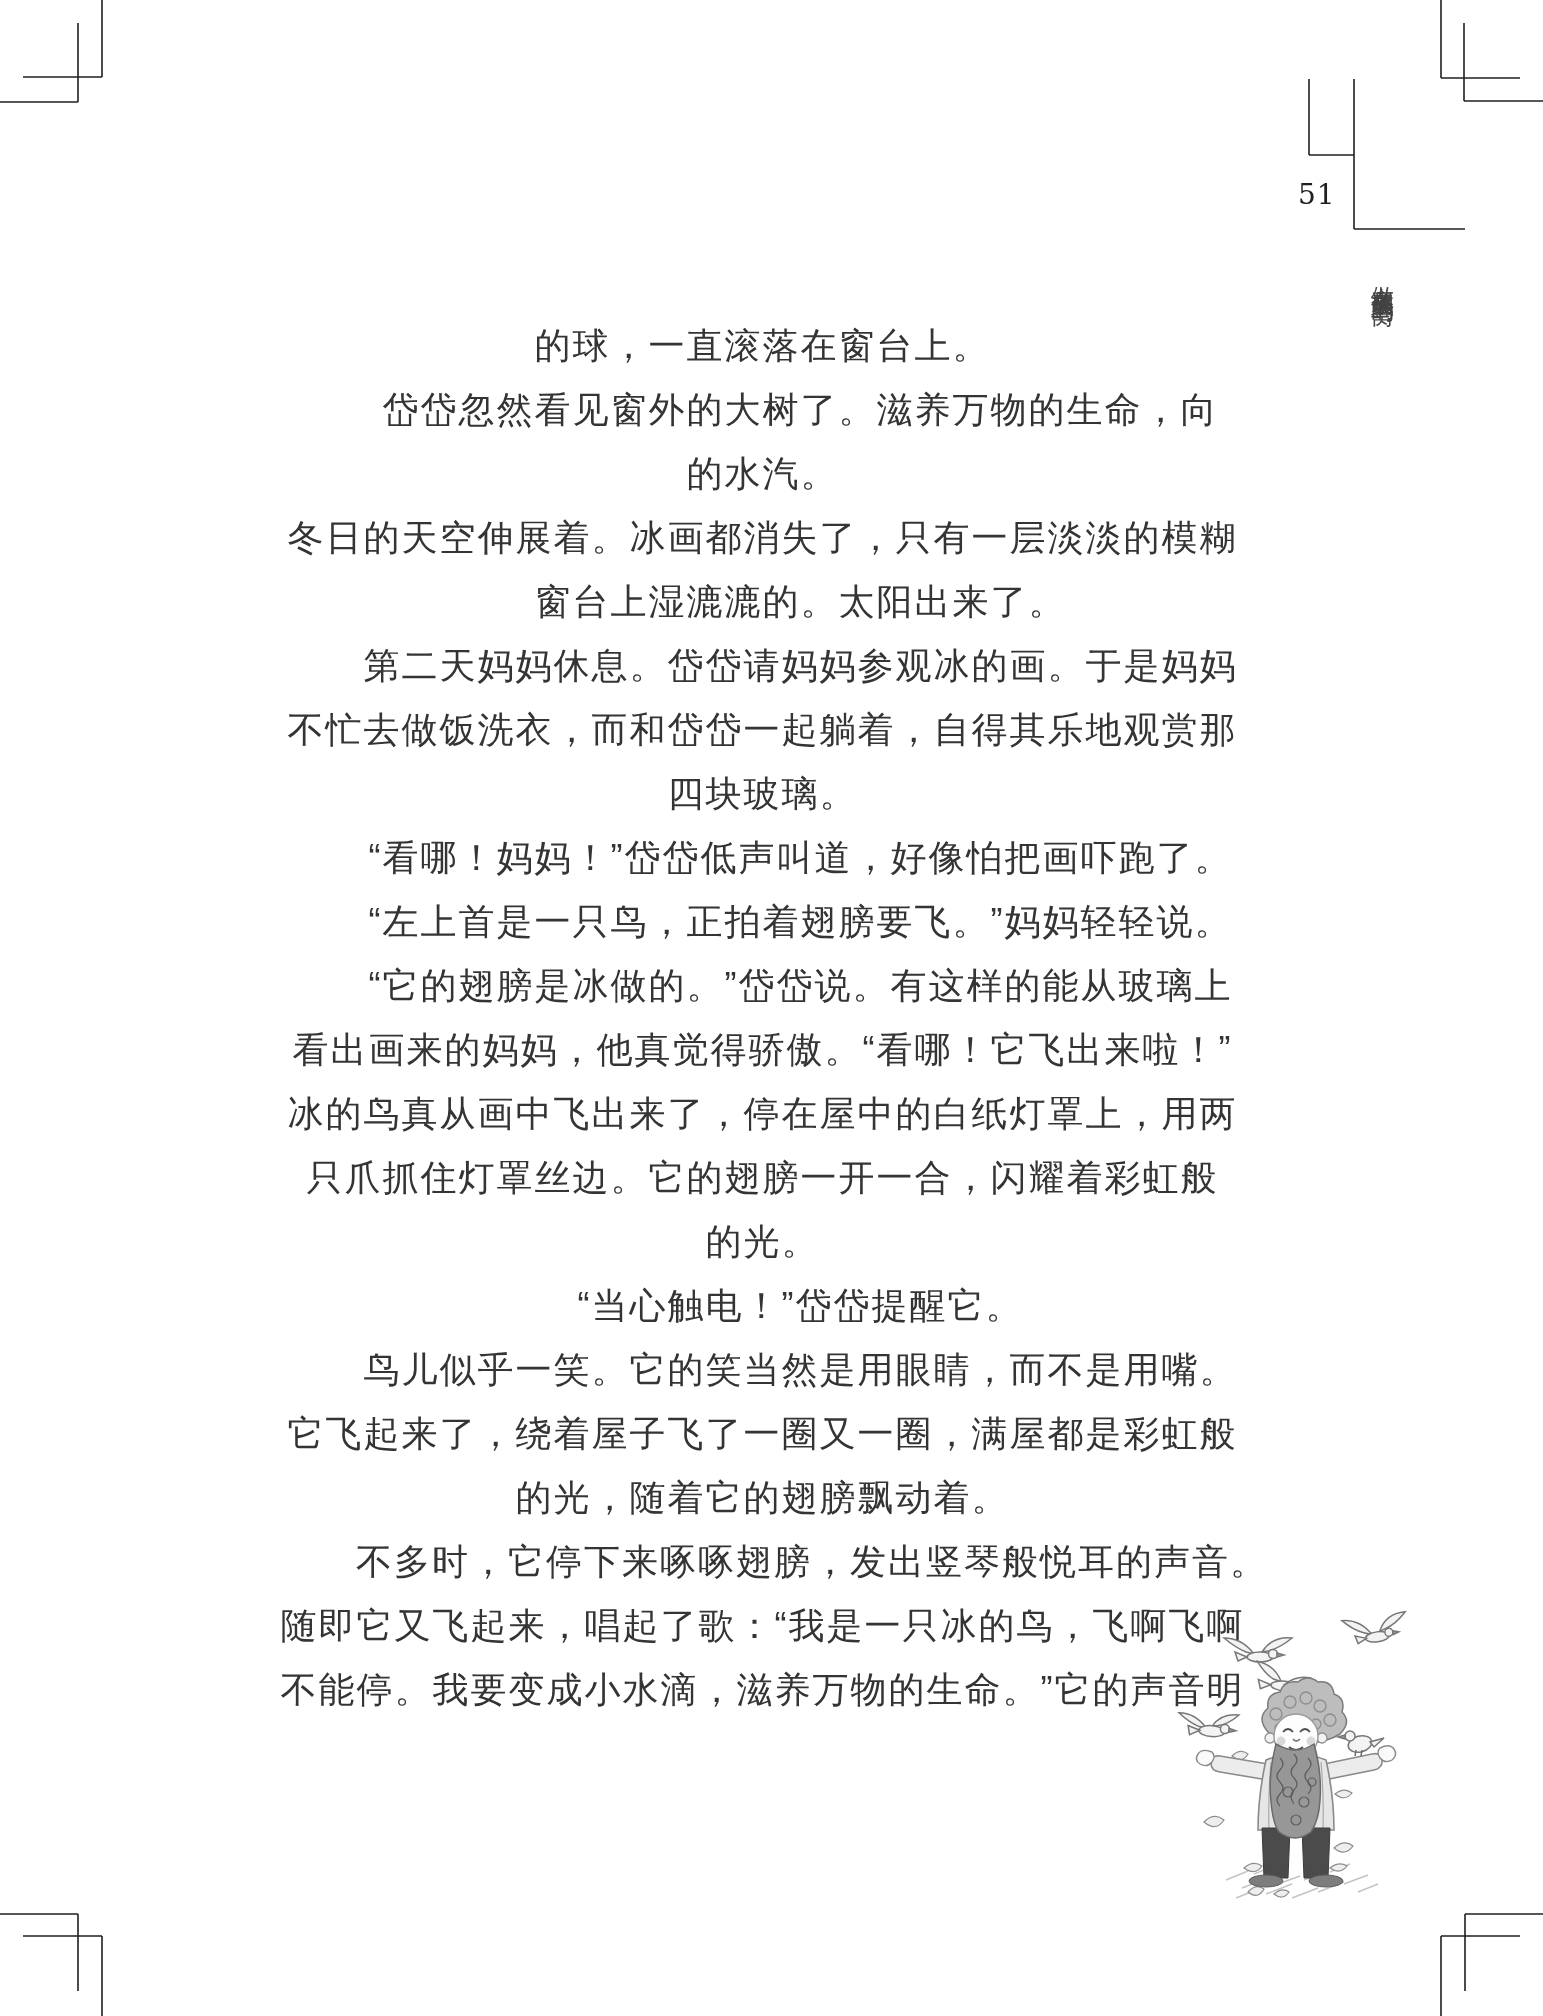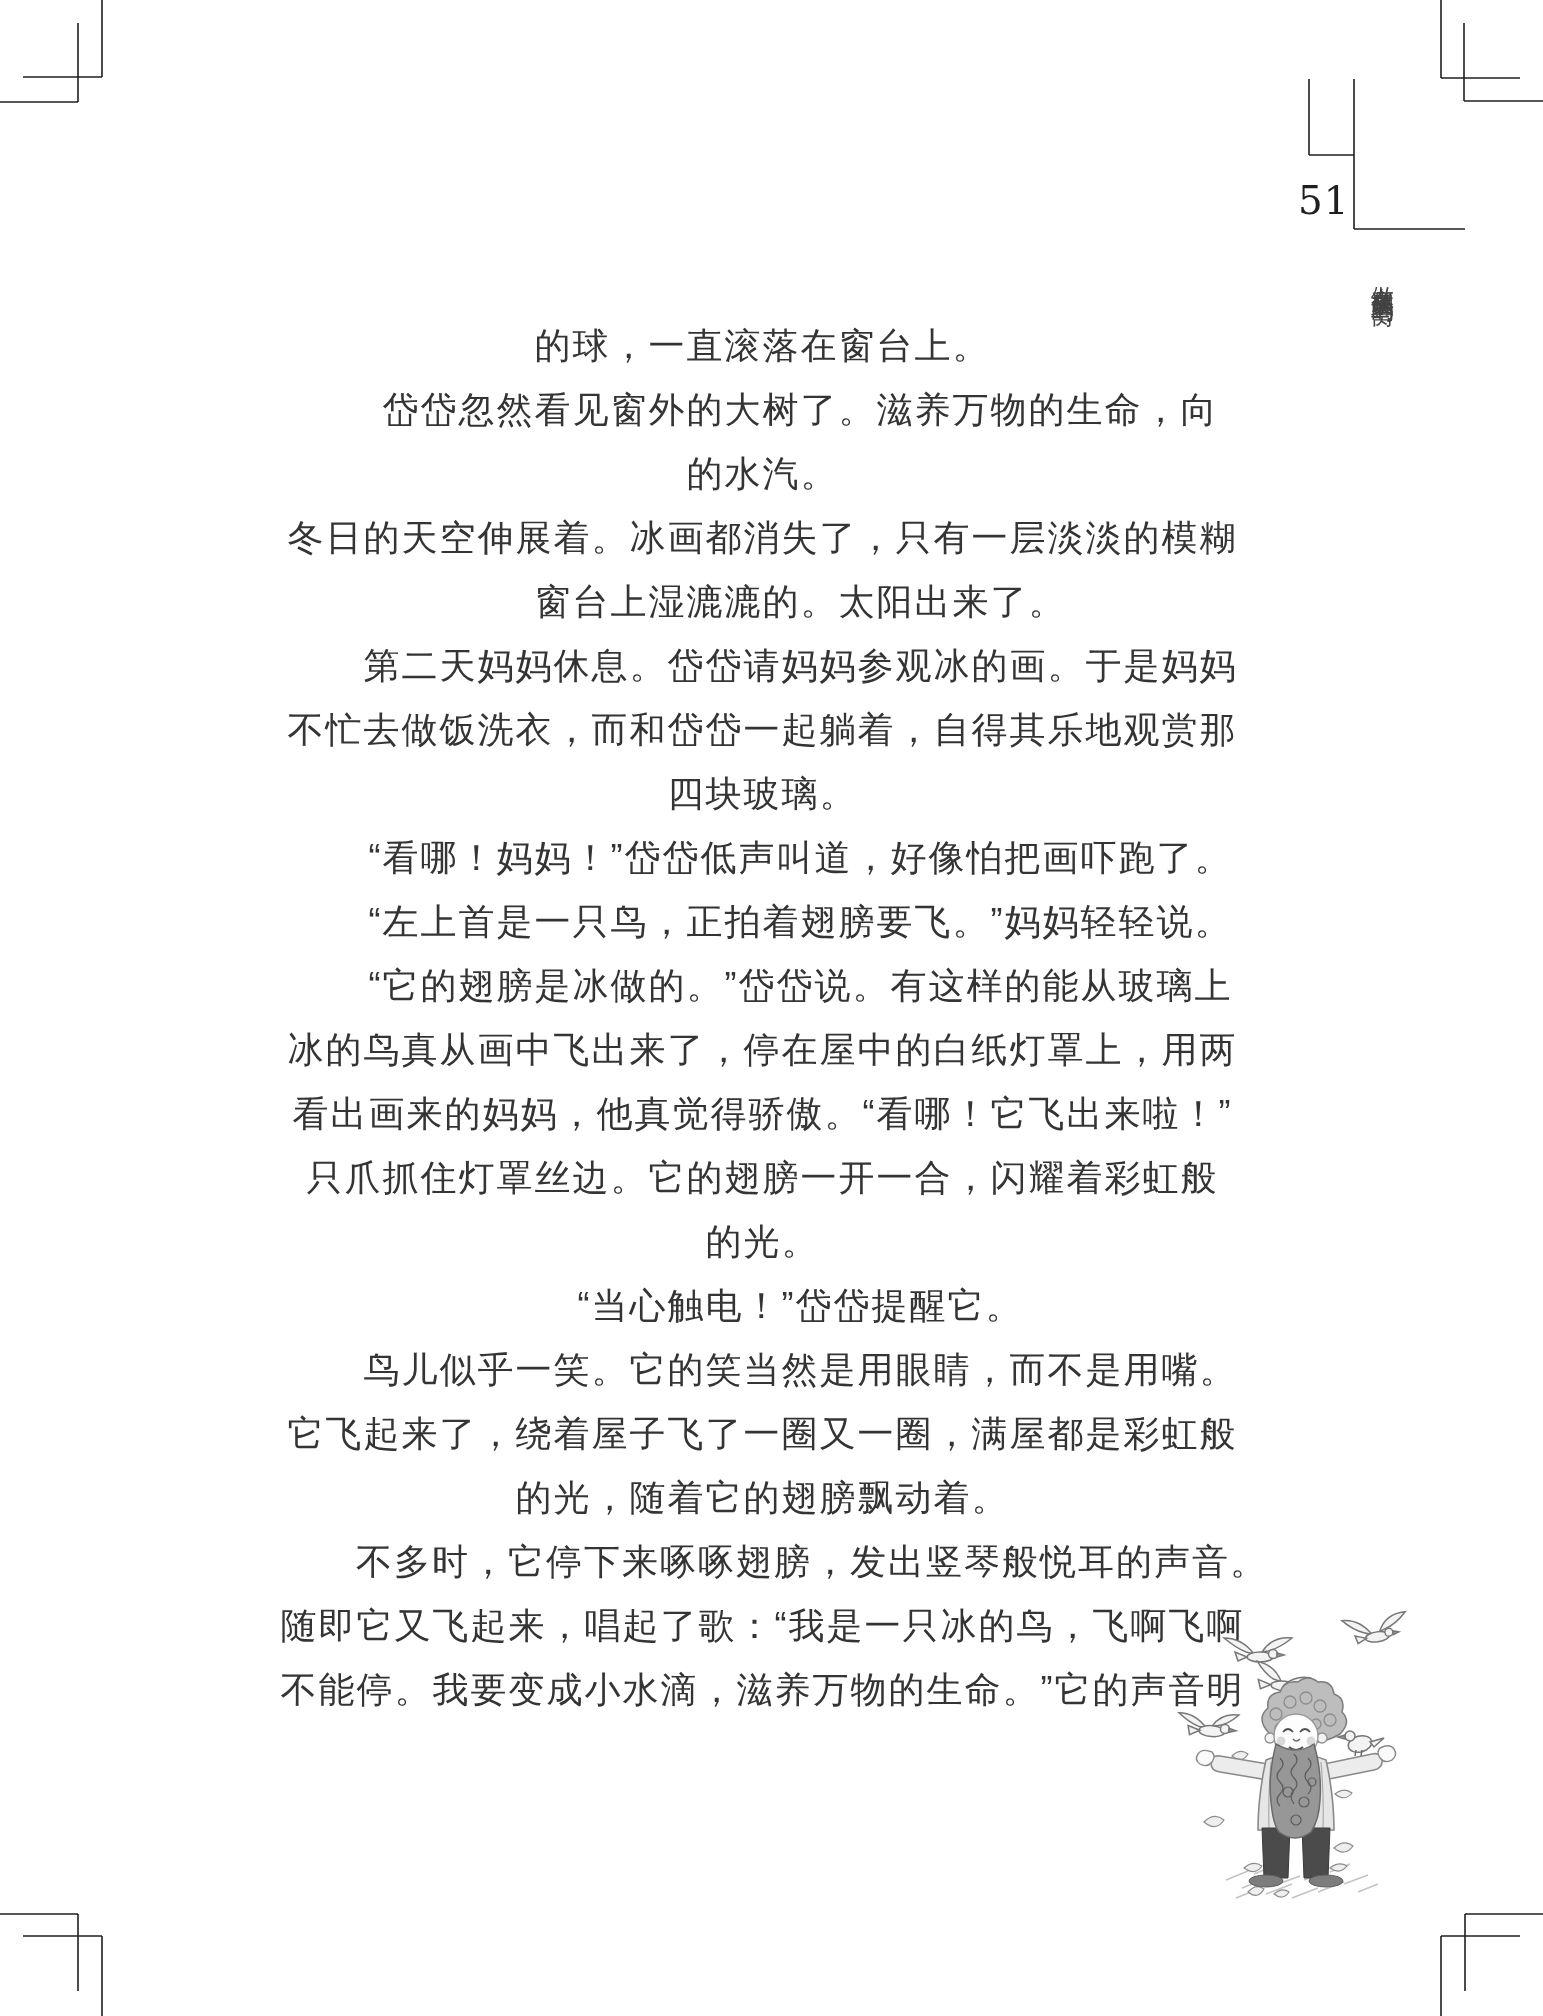--- a/index.html
+++ b/index.html
@@ -10,21 +10,21 @@
     overflow:hidden;
     font-family:"Liberation Sans",sans-serif;
   }
   
   .marks{position:absolute;left:0;top:0;width:1543px;height:2016px;}
   .marks line{stroke:#1f1f1f;stroke-width:1.6;}
   
   .page-number{
     position:absolute;left:1298px;top:178px;
     font-family:"DejaVu Serif",serif;
-    font-size:39px;color:#1f1f1f;letter-spacing:1px;
+    font-size:28px;color:#1f1f1f;letter-spacing:1px;
   }
   
   .side-title{
     position:absolute;left:1368px;top:268px;
     writing-mode:vertical-rl;text-orientation:upright;
     font-size:23px;line-height:30px;letter-spacing:2px;
     color:#434343;font-weight:300;
   }
   
   .body-text{
@@ -83,22 +83,22 @@
       <div class="line indent">岱岱忽然看见窗外的大树了。滋养万物的生命，向</div>
       <div class="line">的水汽。</div>
       <div class="line">冬日的天空伸展着。冰画都消失了，只有一层淡淡的模糊</div>
       <div class="line indent">窗台上湿漉漉的。太阳出来了。</div>
       <div class="line indent">第二天妈妈休息。岱岱请妈妈参观冰的画。于是妈妈</div>
       <div class="line">不忙去做饭洗衣，而和岱岱一起躺着，自得其乐地观赏那</div>
       <div class="line">四块玻璃。</div>
       <div class="line indent">“看哪！妈妈！”岱岱低声叫道，好像怕把画吓跑了。</div>
       <div class="line indent">“左上首是一只鸟，正拍着翅膀要飞。”妈妈轻轻说。</div>
       <div class="line indent">“它的翅膀是冰做的。”岱岱说。有这样的能从玻璃上</div>
+      <div class="line">看出画来的妈妈，他真觉得骄傲。“看哪！它飞出来啦！”</div>
       <div class="line">冰的鸟真从画中飞出来了，停在屋中的白纸灯罩上，用两</div>
-      <div class="line">看出画来的妈妈，他真觉得骄傲。“看哪！它飞出来啦！”</div>
       <div class="line">只爪抓住灯罩丝边。它的翅膀一开一合，闪耀着彩虹般</div>
       <div class="line">的光。</div>
       <div class="line indent">“当心触电！”岱岱提醒它。</div>
       <div class="line indent">鸟儿似乎一笑。它的笑当然是用眼睛，而不是用嘴。</div>
       <div class="line">它飞起来了，绕着屋子飞了一圈又一圈，满屋都是彩虹般</div>
       <div class="line">的光，随着它的翅膀飘动着。</div>
       <div class="line indent">不多时，它停下来啄啄翅膀，发出竖琴般悦耳的声音。</div>
       <div class="line">随即它又飞起来，唱起了歌：“我是一只冰的鸟，飞啊飞啊</div>
       <div class="line">不能停。我要变成小水滴，滋养万物的生命。”它的声音明</div>
     </div>

